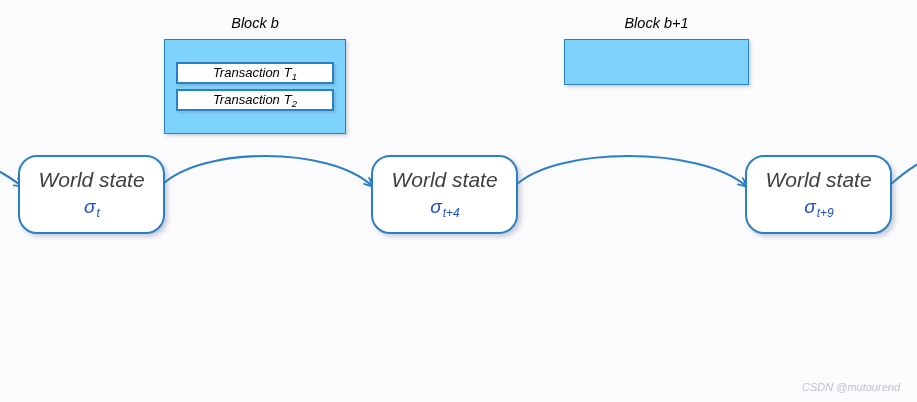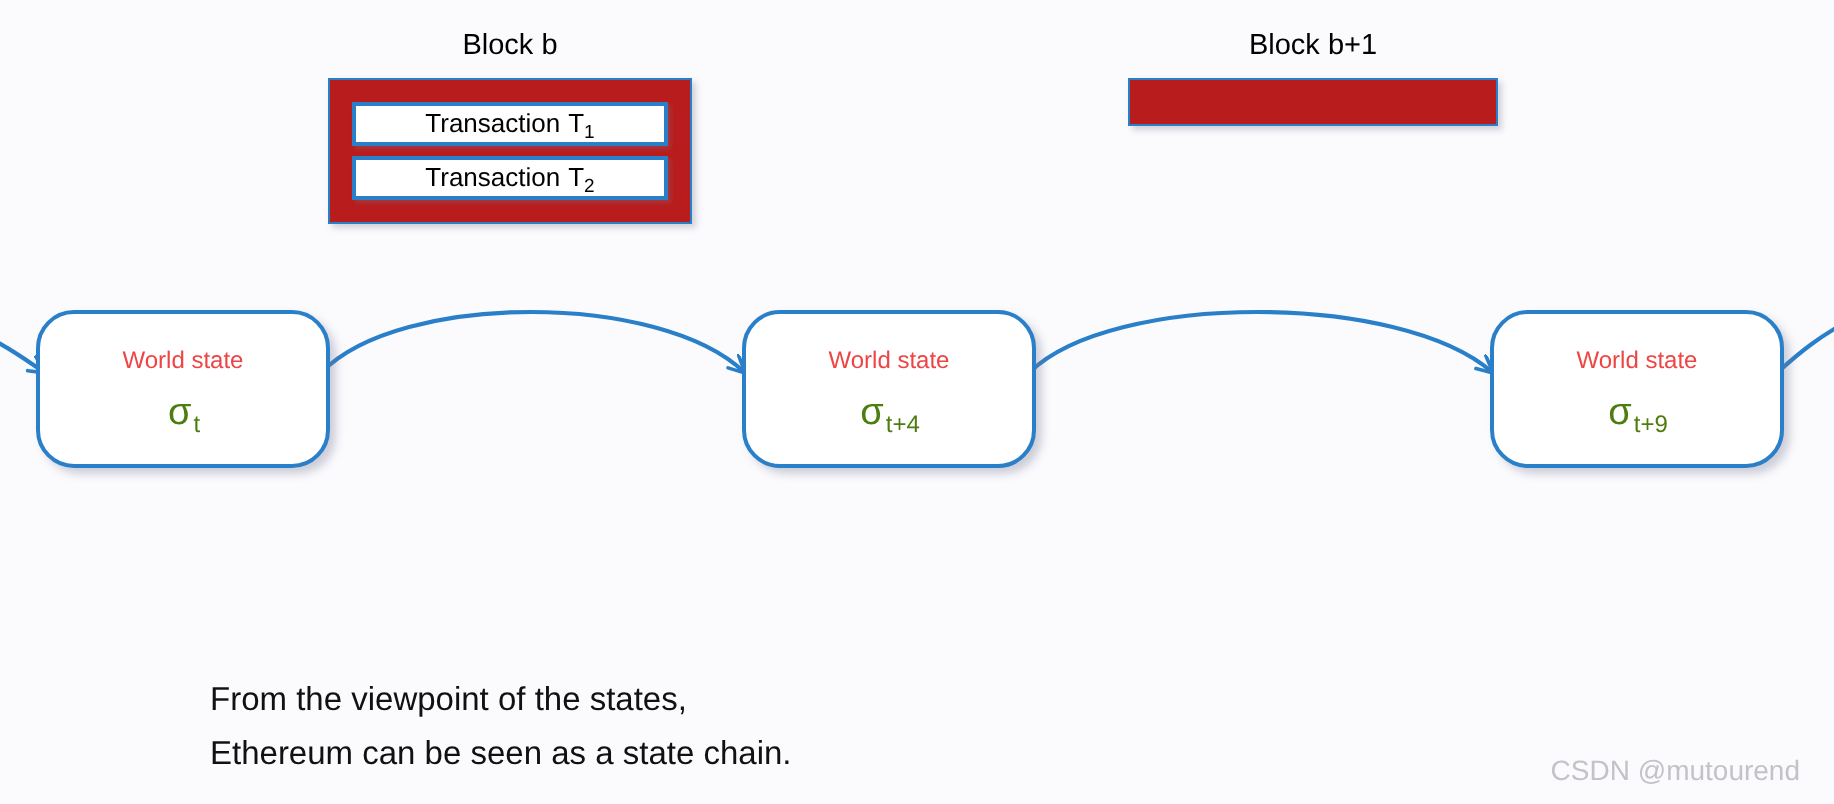--- a/index.html
+++ b/index.html
@@ -14,20 +14,21 @@
     font-family: "Liberation Sans", sans-serif;
     overflow: hidden;
     position: relative;
   }
   #canvas {
     position: absolute;
     left: 0;
     top: 0;
     width: 917px;
     height: 402px;
+    font-style: italic;
   }
 
   
   #arcs {
     position: absolute;
     left: 0;
     top: 0;
     width: 917px;
     height: 402px;
     z-index: 1;
@@ -42,23 +43,23 @@
   .block-title {
     font-size: 14.5px;
     color: #000000;
     text-align: center;
     line-height: 18px;
     white-space: nowrap;
     margin-bottom: 7px;
   }
   .block-box {
     border: 1.6px solid #2a7fc9;
-    background: #b91c1c;
+    background: #7dd3fc;
     box-sizing: border-box;
-    padding: 11px 11px;
+    padding: 22px 11px;
     box-shadow: 2px 2px 3px rgba(120,120,140,0.32);
   }
   .tx-row {
     border: 2px solid #2a7fc9;
     background: #ffffff;
     box-sizing: border-box;
     height: 22px;
     line-height: 18px;
     text-align: center;
     font-size: 13px;
@@ -84,27 +85,27 @@
     border: 2.2px solid #2a7fc9;
     border-radius: 19px;
     background: #ffffff;
     box-shadow: 3px 3px 4px rgba(120,120,145,0.35);
     display: flex;
     flex-direction: column;
     align-items: center;
     justify-content: center;
   }
   .state-title {
-    font-size: 12px;
-    color: #ef4444;
+    font-size: 21px;
+    color: #404040;
     line-height: 20px;
     white-space: nowrap;
   }
   .state-sigma {
-    color: #4d7c0f;
+    color: #1d4ed8;
     font-size: 19px;
     line-height: 22px;
     margin-top: 6px;
     white-space: nowrap;
   }
   .state-sigma sub {
     font-size: 12px;
     vertical-align: baseline;
     position: relative;
     top: 4px;
@@ -122,21 +123,21 @@
     line-height: 27px;
     white-space: nowrap;
   }
 
   
   .watermark {
     position: absolute;
     z-index: 3;
     right: 17px;
     bottom: 9px;
-    font-size: 14px;
+    font-size: 11px;
     color: #c2c2c8;
     white-space: nowrap;
   }
 </style>
 </head>
 <body>
 
 <div id="canvas">
 
   <svg id="arcs" viewBox="0 0 917 402">
@@ -187,20 +188,16 @@
     </div>
   </div>
 
   <div class="state-box" style="left:745px; top:155px; width:147px; height:79px;">
     <div class="state-title">World state</div>
     <div class="state-sigma">
       <span>σ</span><sub>t+9</sub>
     </div>
   </div>
 
-  <div class="caption">
-    <div>From the viewpoint of the states,</div>
-    <div>Ethereum can be seen as a state chain.</div>
-  </div>
 
   <div class="watermark">CSDN @mutourend</div>
 
 </div>
 
 </body></html>

